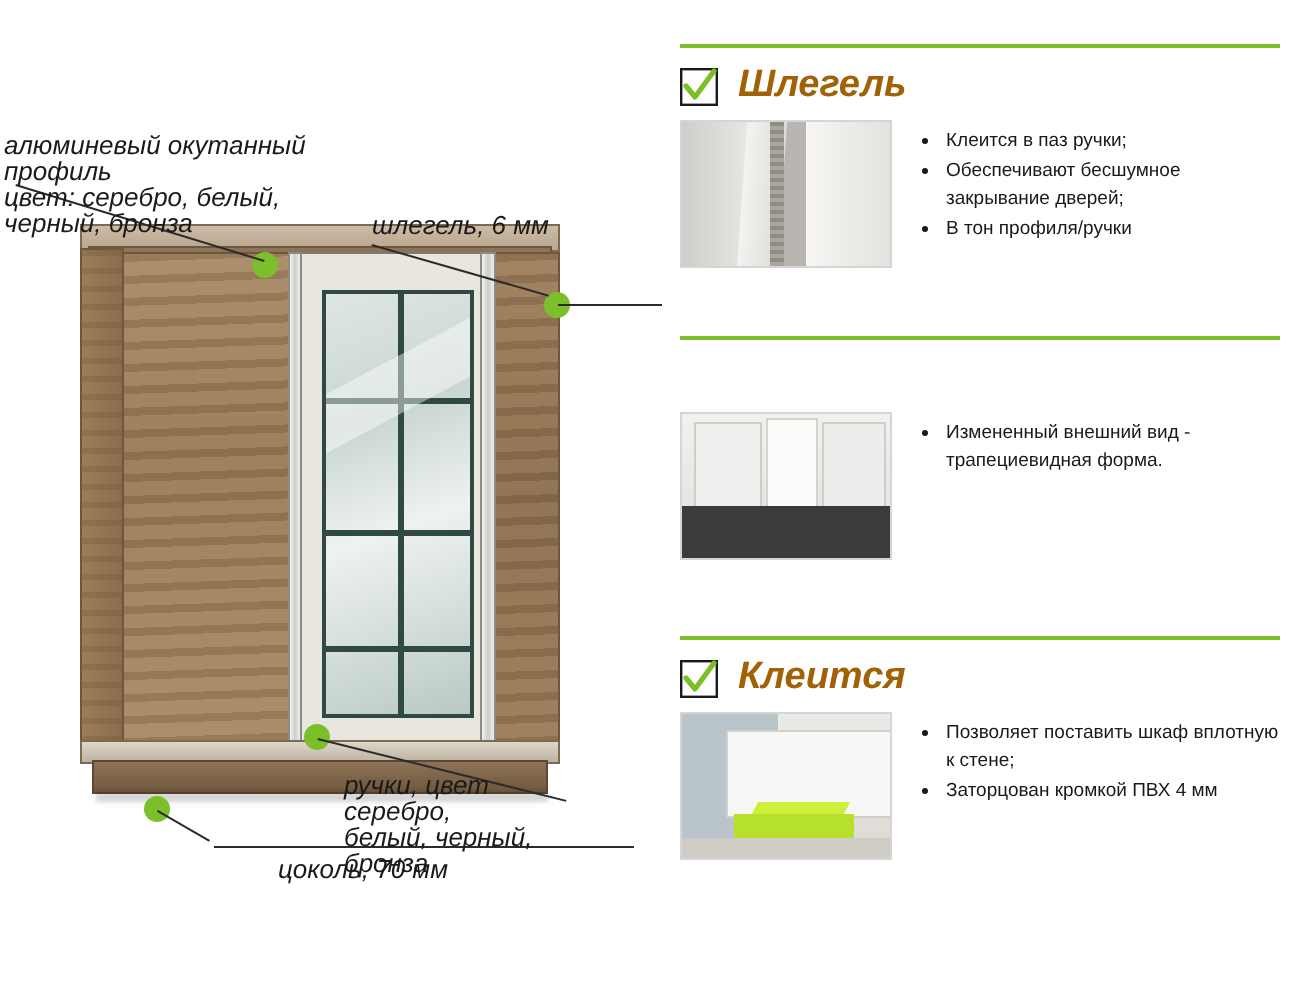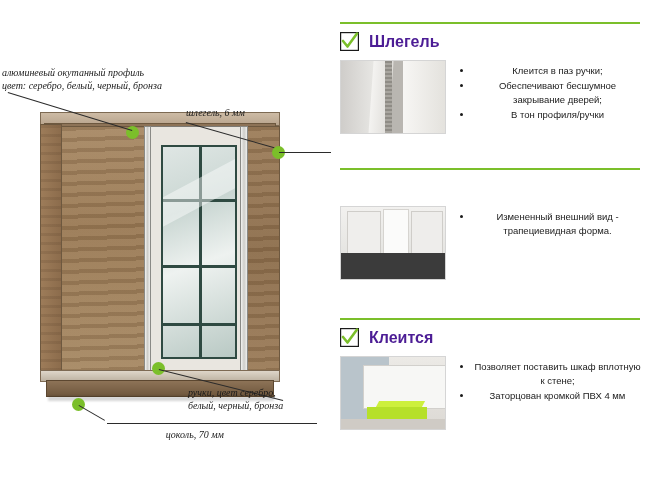--- a/index.html
+++ b/index.html
@@ -216,24 +216,23 @@
   }
   .leader {
     position: absolute;
     height: 0;
     border-top: 1px solid #2b2b2b;
     transform-origin: 0 0;
   }
   .callout {
     position: absolute;
     font-style: italic;
-    font-size: 10px;
+    font-size: 13px;
     line-height: 13px;
     color: #1a1a1a;
-    font-family: Liberation Serif, serif;
   }
 
   
   .right-col {
     position: absolute;
     left: 330px;
     top: 0;
     width: 322px;
     height: 500px;
   }
@@ -259,32 +258,32 @@
     gap: 10px;
   }
   .check {
     width: 19px;
     height: 19px;
     position: relative;
     flex: 0 0 auto;
   }
   .check svg { display: block; }
   .sec-title {
-    font-size: 16px;
+    font-size: 19px;
     font-weight: bold;
-    color: #4c1d95;
+    color: #a16207;
+    font-style: italic;
   }
   .sec-body {
     position: absolute;
     left: 10px;
     top: 38px;
     display: flex;
     gap: 14px;
     width: 302px;
-    text-align: center;
   }
   .thumb {
     flex: 0 0 auto;
     width: 106px;
     height: 74px;
     border: 1px solid #d5d5d5;
     box-sizing: border-box;
     position: relative;
     overflow: hidden;
     background: #eceae7;
@@ -367,21 +366,21 @@
 
     <div class="callout" style="left:2px; top:66px; width:180px;">
       <div>алюминевый окутанный профиль</div>
       <div>цвет: серебро, белый, черный, бронза</div>
     </div>
 
     <div class="callout" style="left:186px; top:106px; width:110px;">
       <div>шлегель, 6 мм</div>
     </div>
 
-    <div class="callout" style="left:188px; top:386px; width:120px;">
+    <div class="callout" style="left:172px; top:386px; width:120px;">
       <div>ручки, цвет серебро,</div>
       <div>белый, черный, бронза</div>
     </div>
 
     <div class="callout" style="left:104px; top:428px; width:120px;text-align:right;">
       <div>цоколь, 70 мм</div>
     </div>
   </div>
 
   <div class="right-col">

